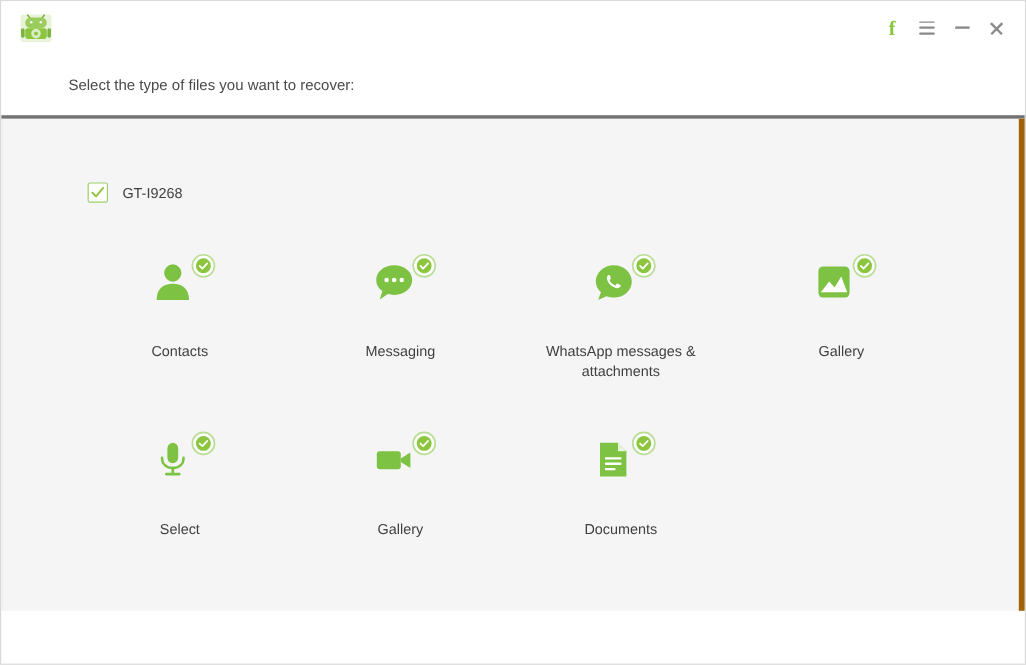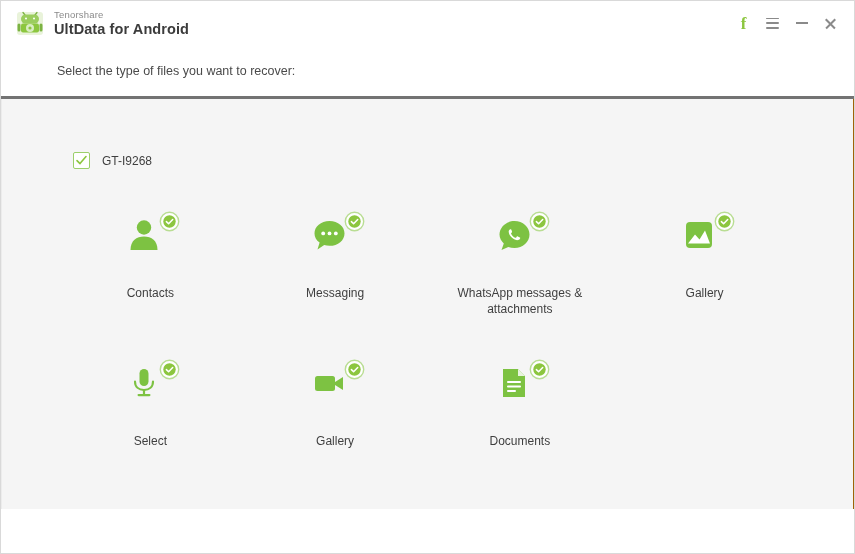--- a/index.html
+++ b/index.html
@@ -134,21 +134,21 @@
     font-size: 12.5px;
     color: #4a4a4a;
   }
 
   
   .content {
     position: relative;
     height: 410px;
     background: #f5f5f5;
     border-left: 1px solid #ececec;
-    border-right: 1px solid #a16207;
+    border-right: 5px solid #a16207;
     box-sizing: border-box;
     overflow: hidden;
   }
 
   .device-row {
     display: flex;
     align-items: center;
     gap: 12px;
     padding: 53px 0 0 71px;
   }
@@ -248,24 +248,20 @@
           <rect x="6" y="6.5" width="18" height="9" rx="4.5" fill="#9bcd5e"></rect>
           <circle cx="11" cy="10.5" r="1" fill="#ffffff"></circle>
           <circle cx="19" cy="10.5" r="1" fill="#ffffff"></circle>
           <rect x="6" y="15.5" width="18" height="9" rx="2" fill="#8cc63f"></rect>
           <rect x="2.5" y="15.5" width="3" height="8" rx="1.5" fill="#7cb342"></rect>
           <rect x="24.5" y="15.5" width="3" height="8" rx="1.5" fill="#7cb342"></rect>
           <circle cx="15" cy="20" r="4" fill="#d9edc2"></circle>
           <circle cx="15" cy="20" r="1.6" fill="#8cc63f"></circle>
         </svg>
       </div>
-      <div class="brand-text">
-        <span class="brand-sub">Tenorshare</span>
-        <span class="brand-main">UltData for Android</span>
-      </div>
     </div>
 
     <div class="win-controls">
       <div class="wc">
         <span class="fb-icon">f</span>
       </div>
       <div class="wc">
         <span class="hamburger">
             <i></i>
             <i></i>

